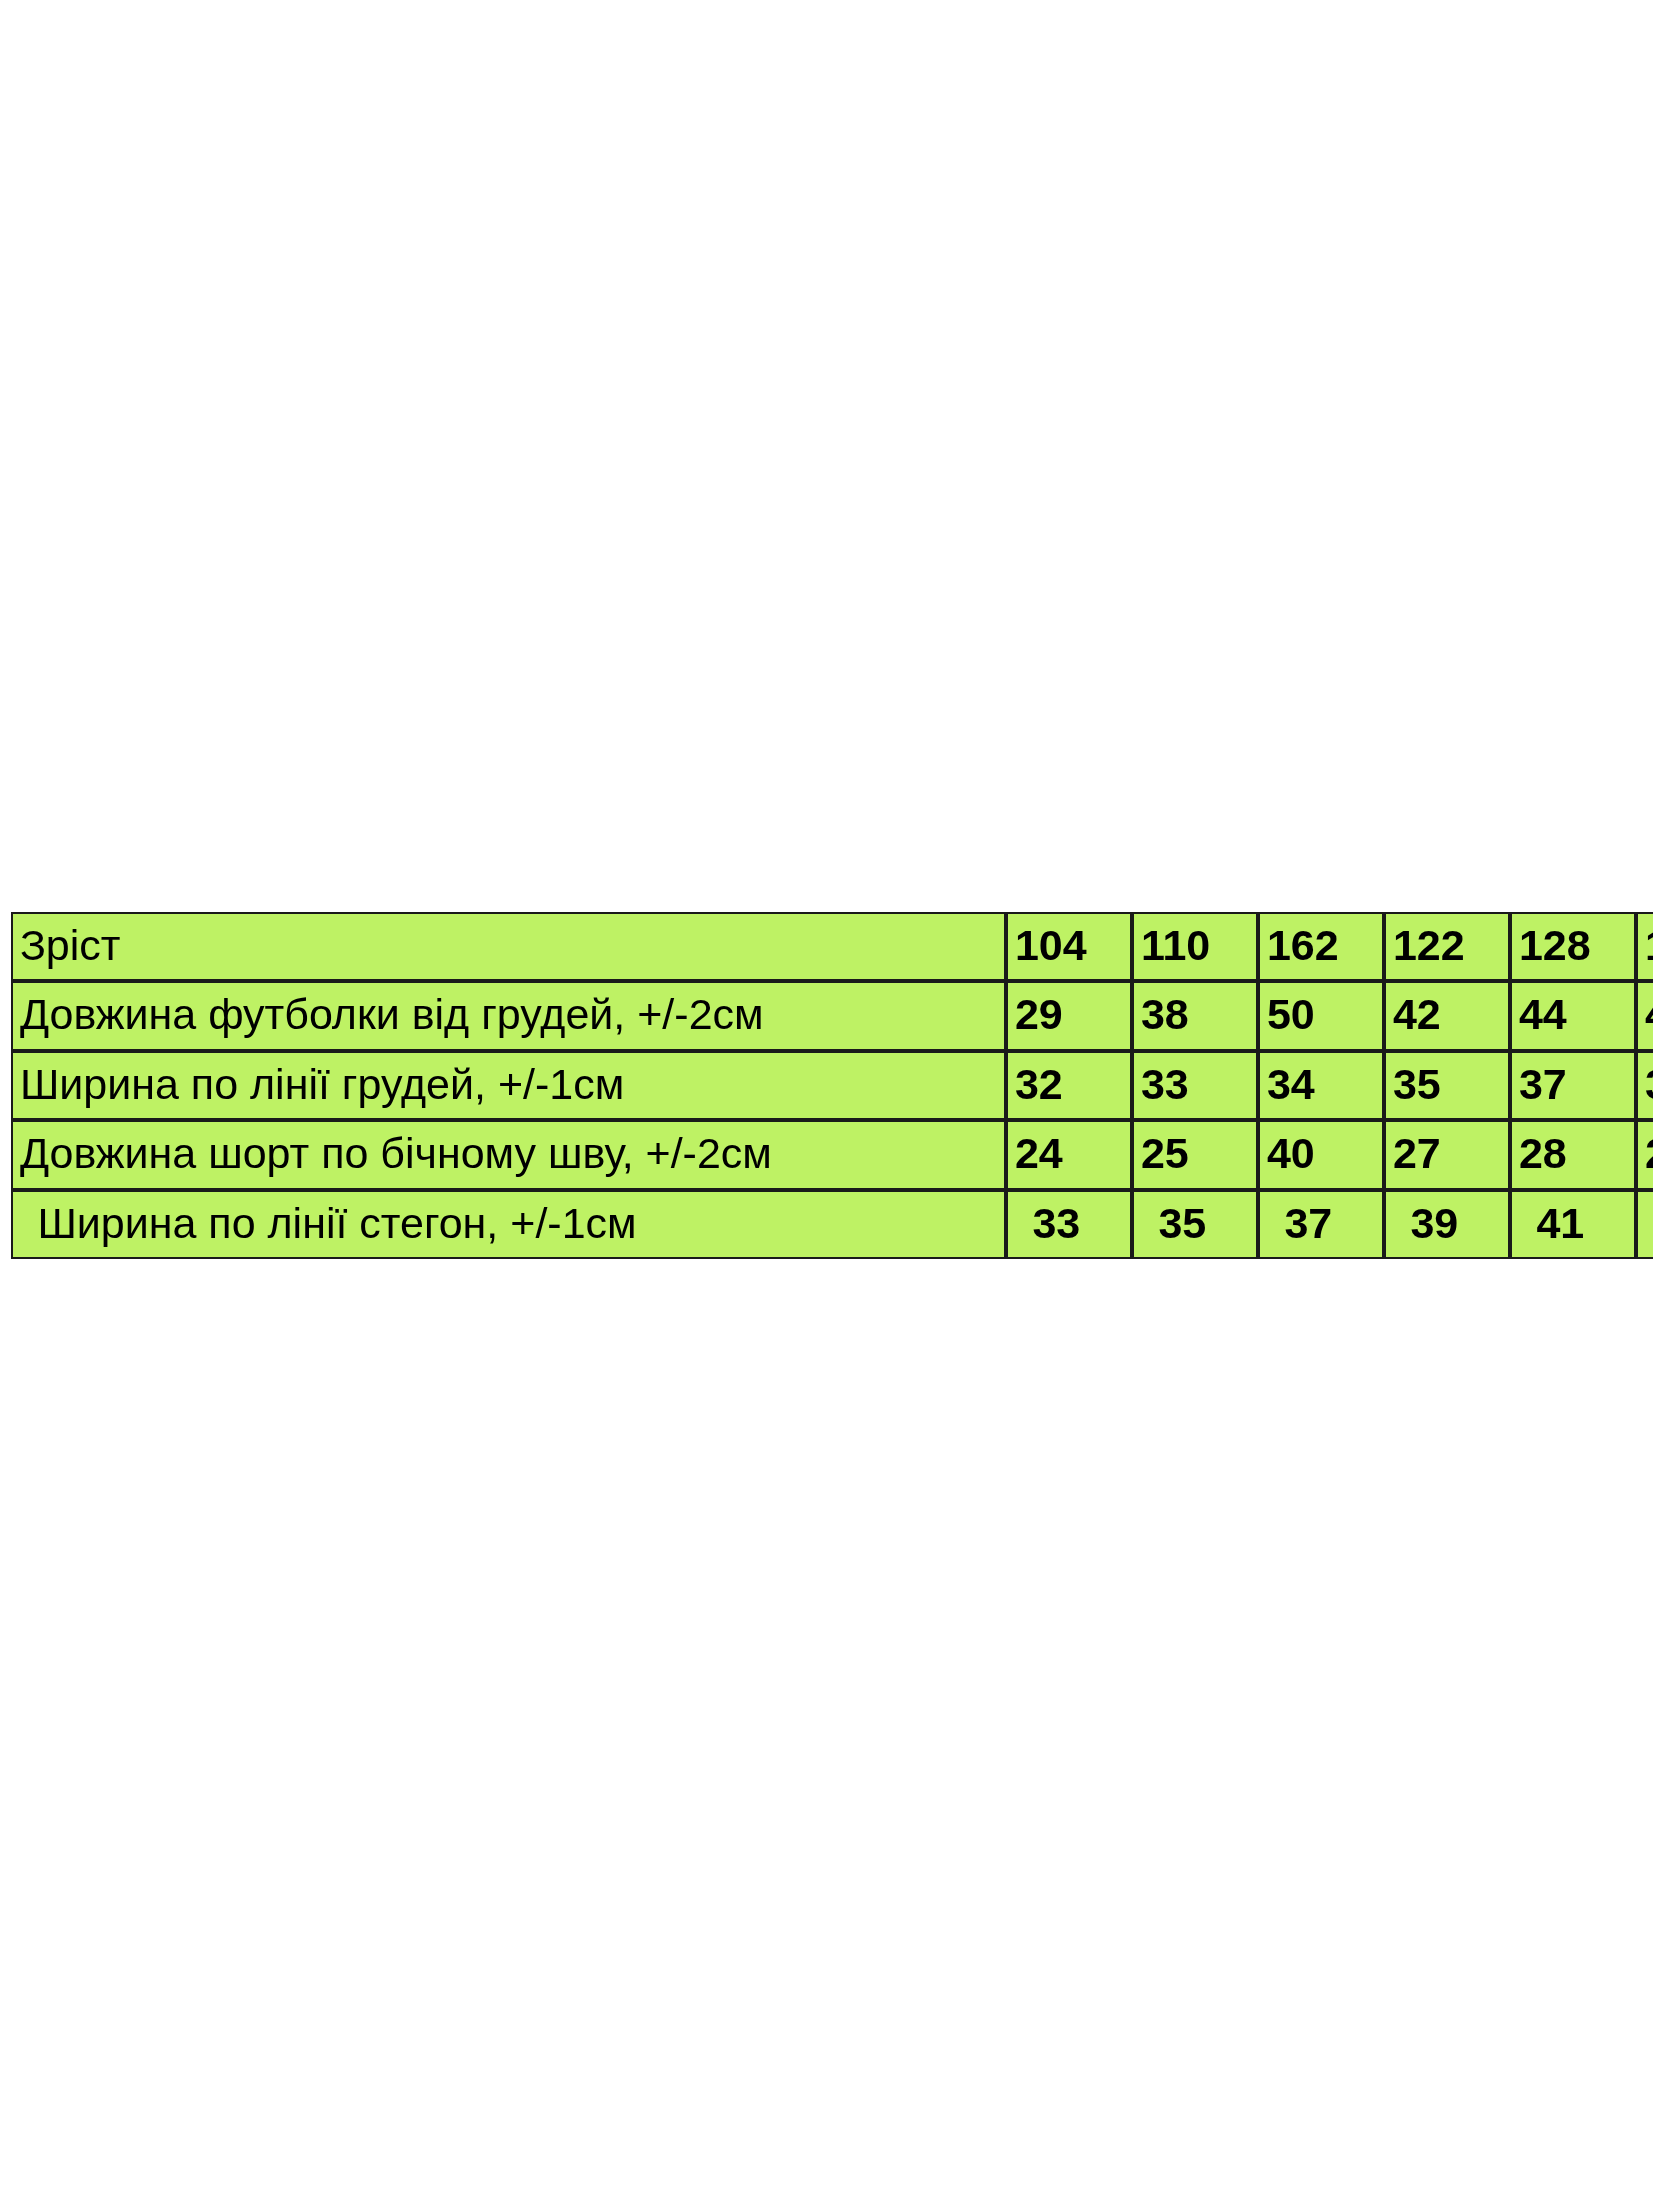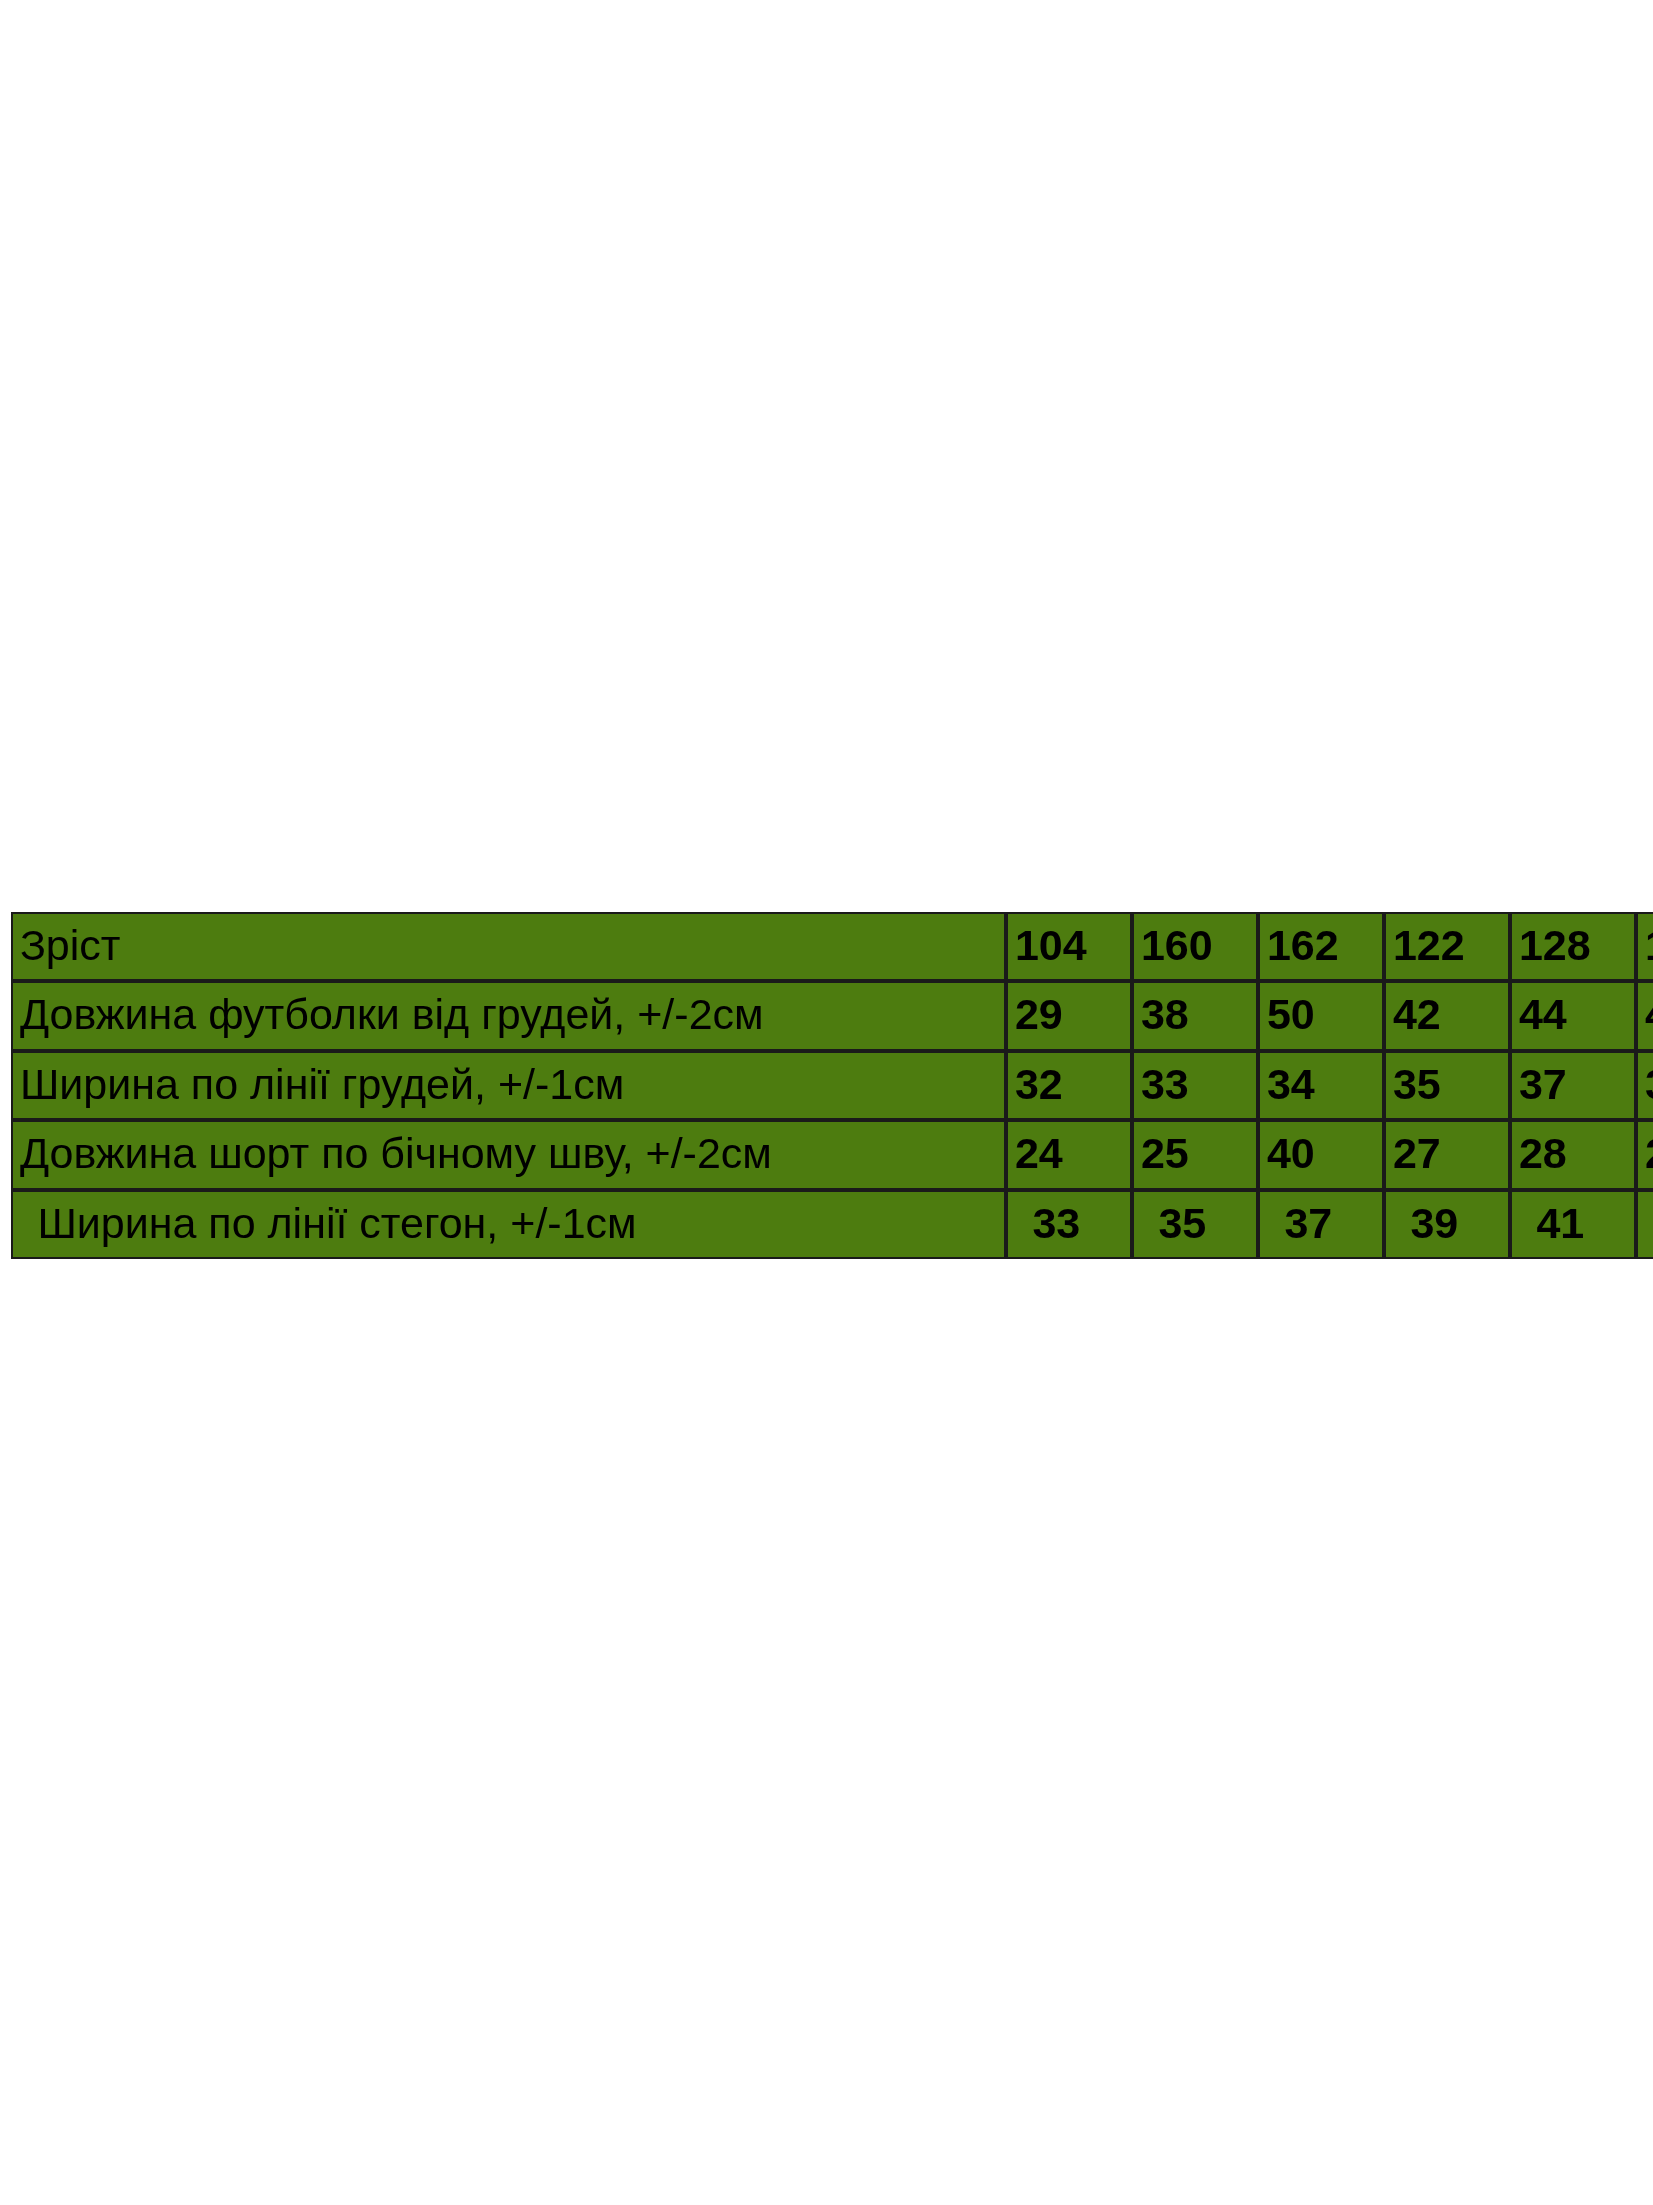--- a/index.html
+++ b/index.html
@@ -33,21 +33,21 @@
   }
 
   table.size-table td {
     border: 2.5px solid #1a1a1a;
     padding: 1.6px 6.5px 4.9px 6.5px;
     font-size: 43px;
     line-height: 1.08;
     white-space: nowrap;
     vertical-align: middle;
     height: 59px;
-    background: #4d7c0f;
+    background: #bef264;
   }
 
   
   table.size-table tr td:first-child { border-left: none; }
   table.size-table tr td:last-child  { border-right: none; }
   table.size-table tr:first-child td { border-top: none; }
   table.size-table tr:last-child td  { border-bottom: none; padding-left: 24px; }
 
   td.label-cell {
     text-align: left;
@@ -62,21 +62,21 @@
 </style>
 </head>
 <body>
 
 <div id="size-table-wrap">
   <table class="size-table">
     <tbody>
       <tr>
         <td class="label-cell">Зріст</td>
         <td class="val-cell">104</td>
-        <td class="val-cell">160</td>
+        <td class="val-cell">110</td>
         <td class="val-cell">162</td>
         <td class="val-cell">122</td>
         <td class="val-cell">128</td>
         <td class="val-cell">134</td>
       </tr>
       <tr>
         <td class="label-cell">Довжина футболки від грудей, +/-2см</td>
         <td class="val-cell">29</td>
         <td class="val-cell">38</td>
         <td class="val-cell">50</td>

